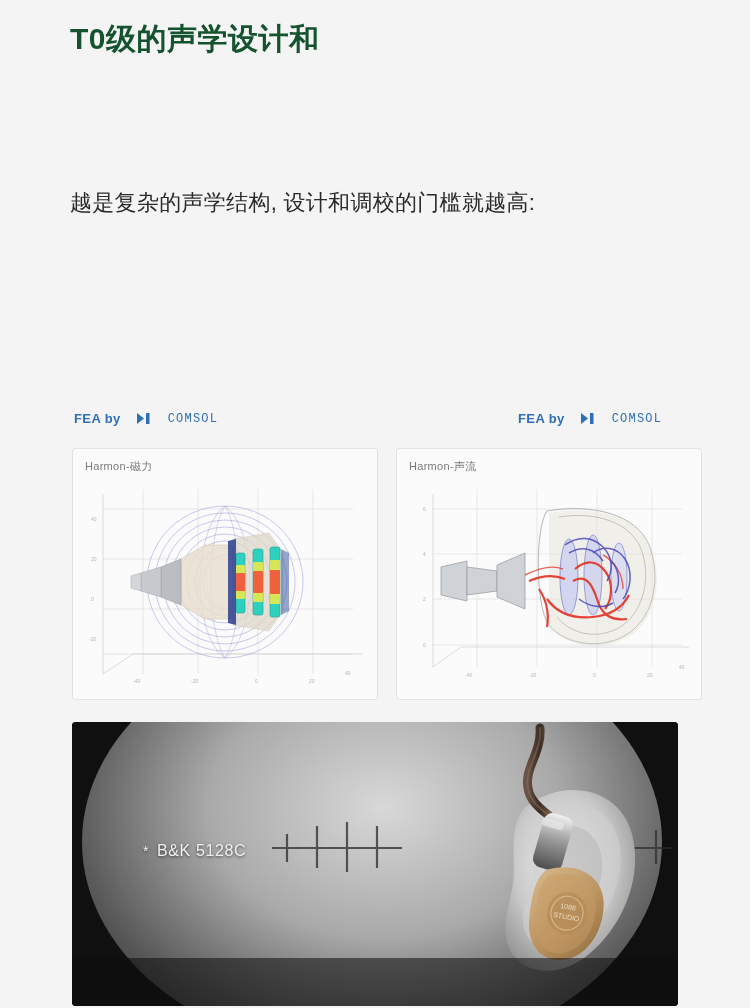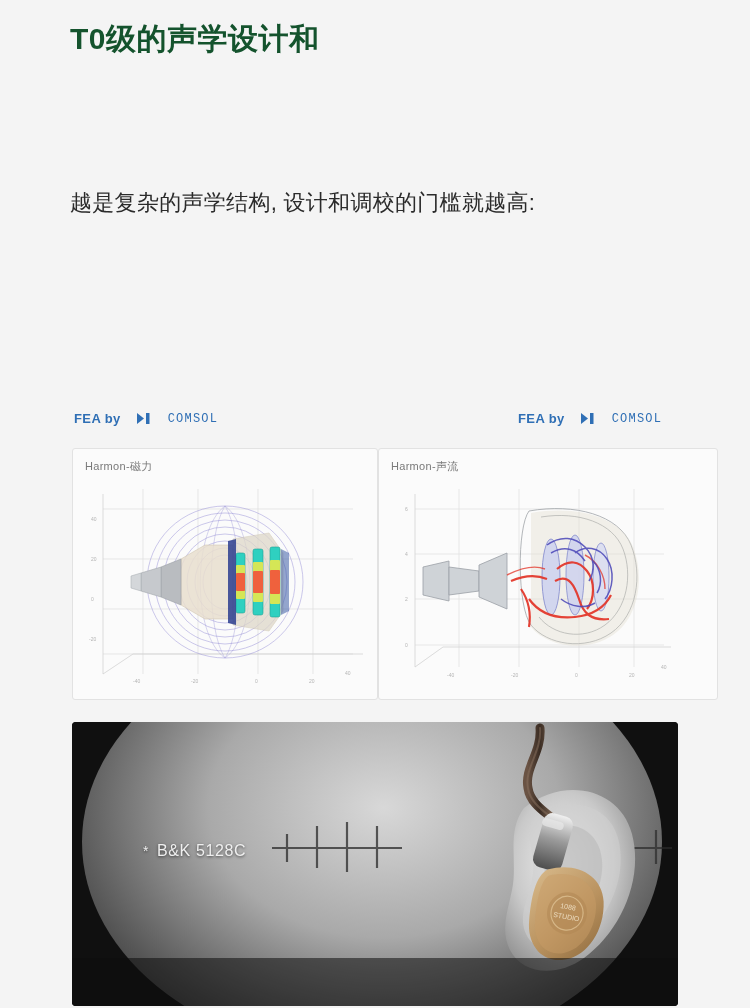--- a/index.html
+++ b/index.html
@@ -92,21 +92,21 @@
     position: absolute;
     top: 448px;
     width: 304px;
     height: 250px;
     background: #fbfbfb;
     border: 1px solid #e2e2e2;
     border-radius: 3px;
     overflow: hidden;
   }
   .sim.a { left: 72px; }
-  .sim.b { left: 378px; padding-left: 34px; }
+  .sim.b { left: 396px; }
   .sim .caption {
     position: absolute;
     left: 12px;
     top: 10px;
     font-size: 11px;
     color: #7a7a7a;
     letter-spacing: 0.3px;
   }
   .sim svg { position: absolute; left: 0; top: 0; }
 

